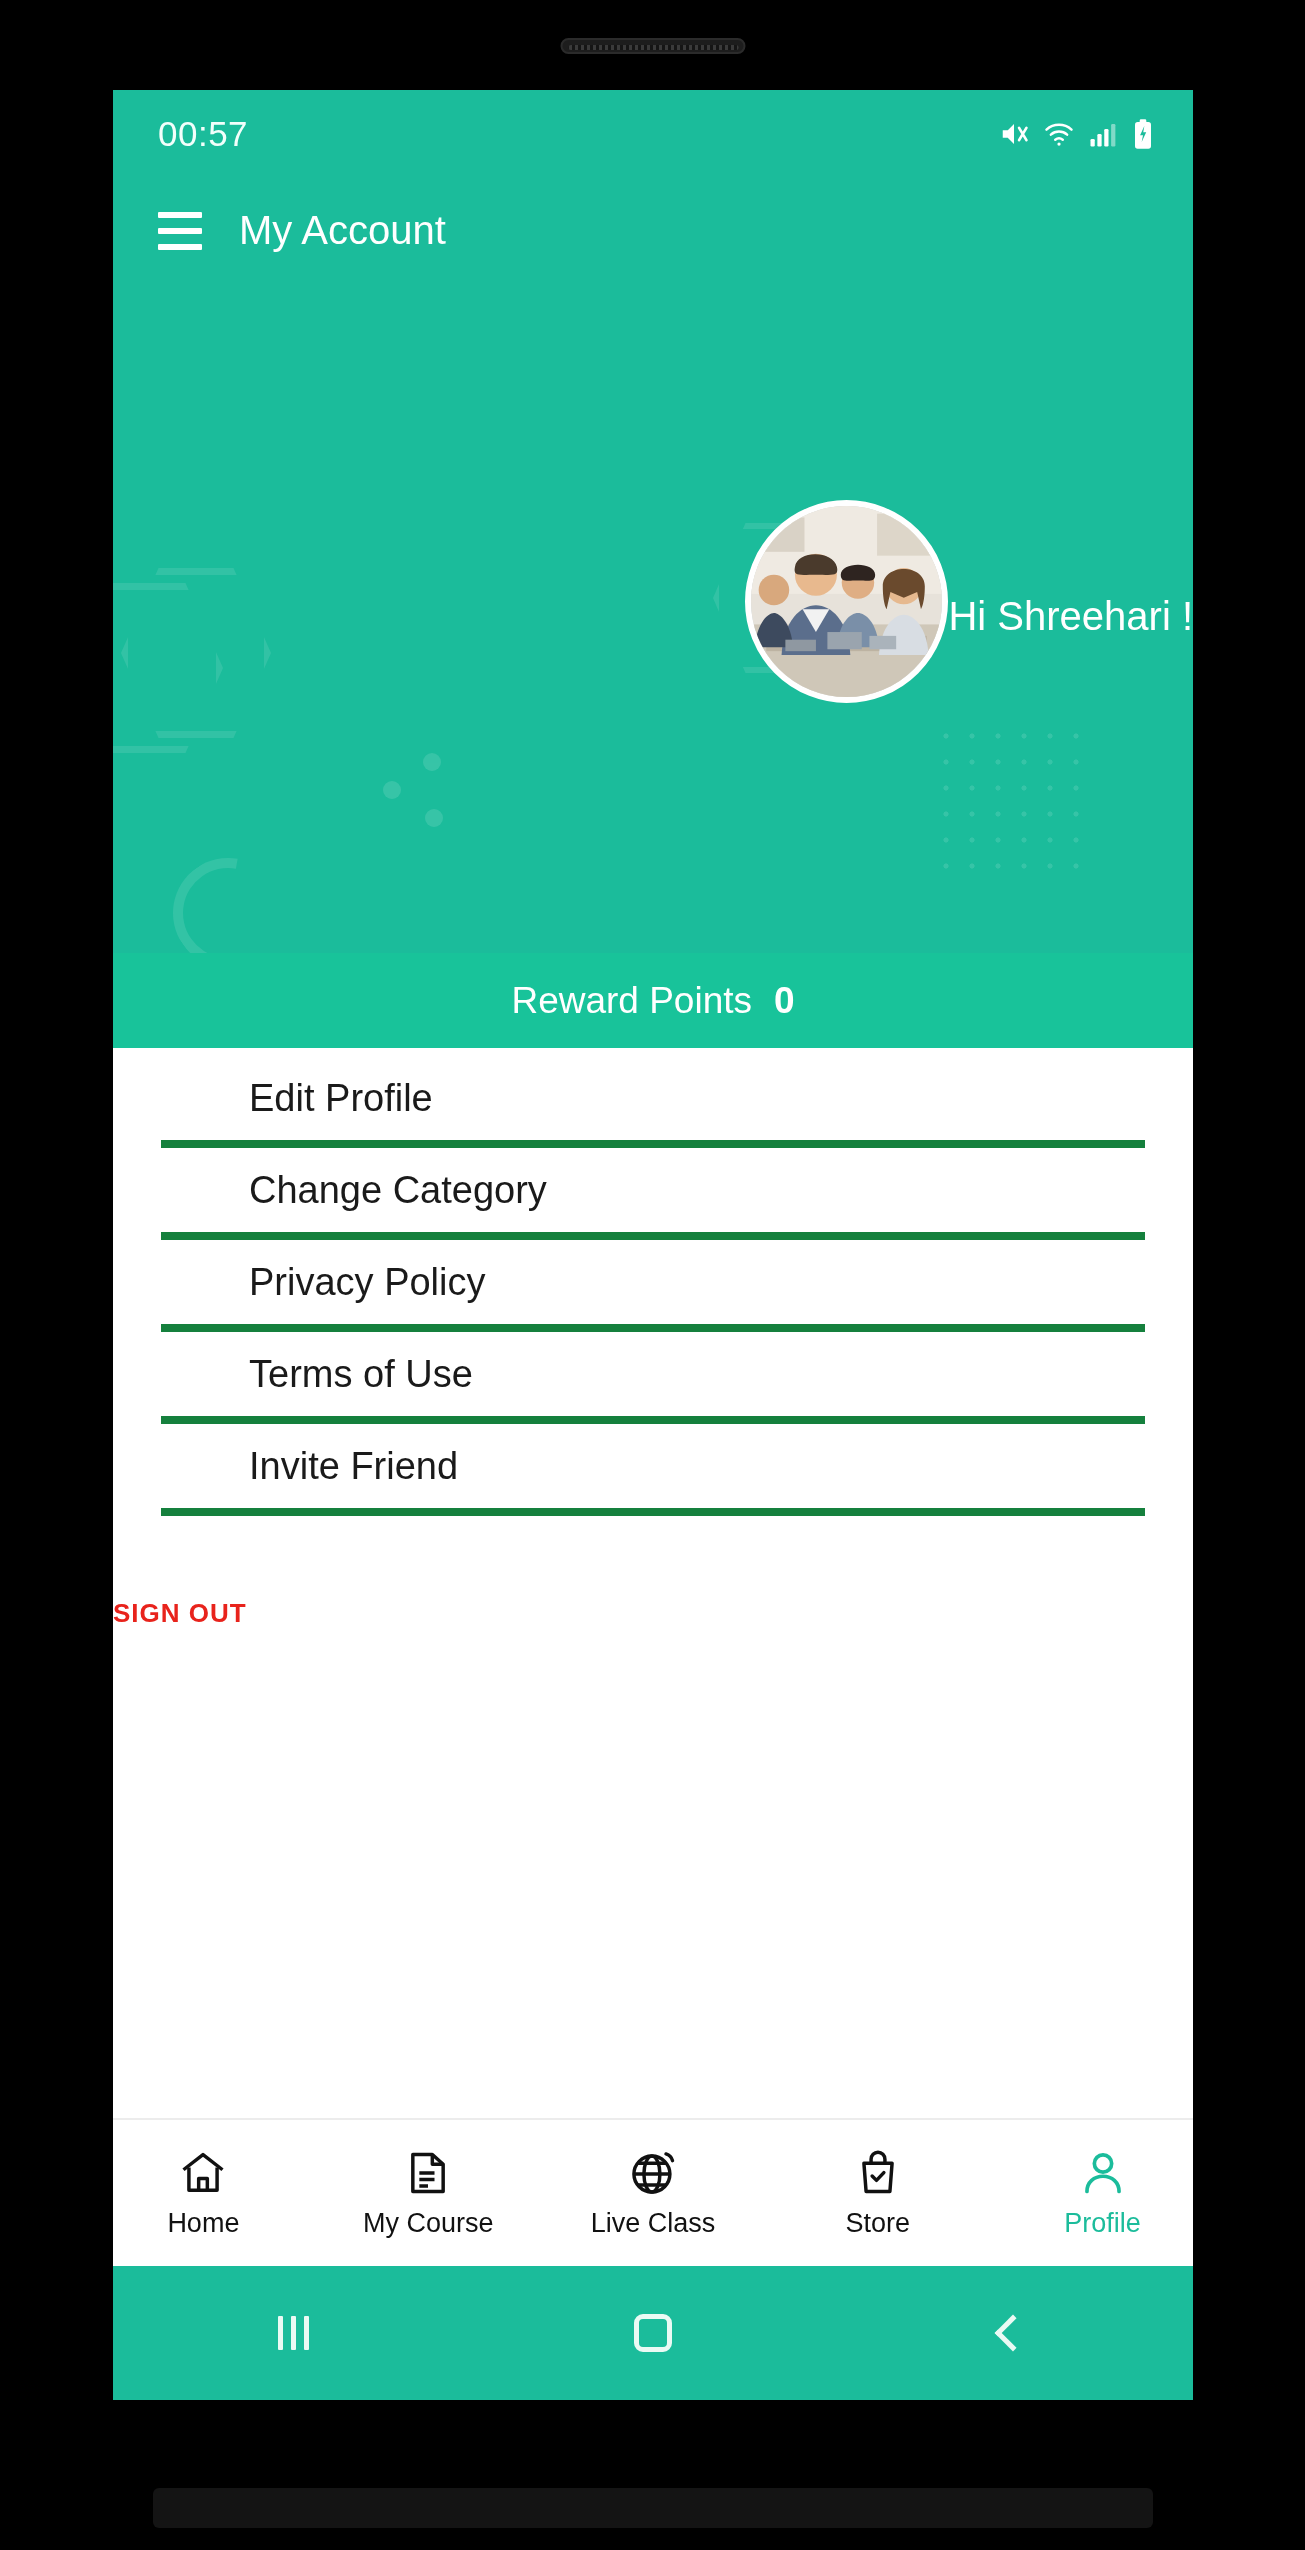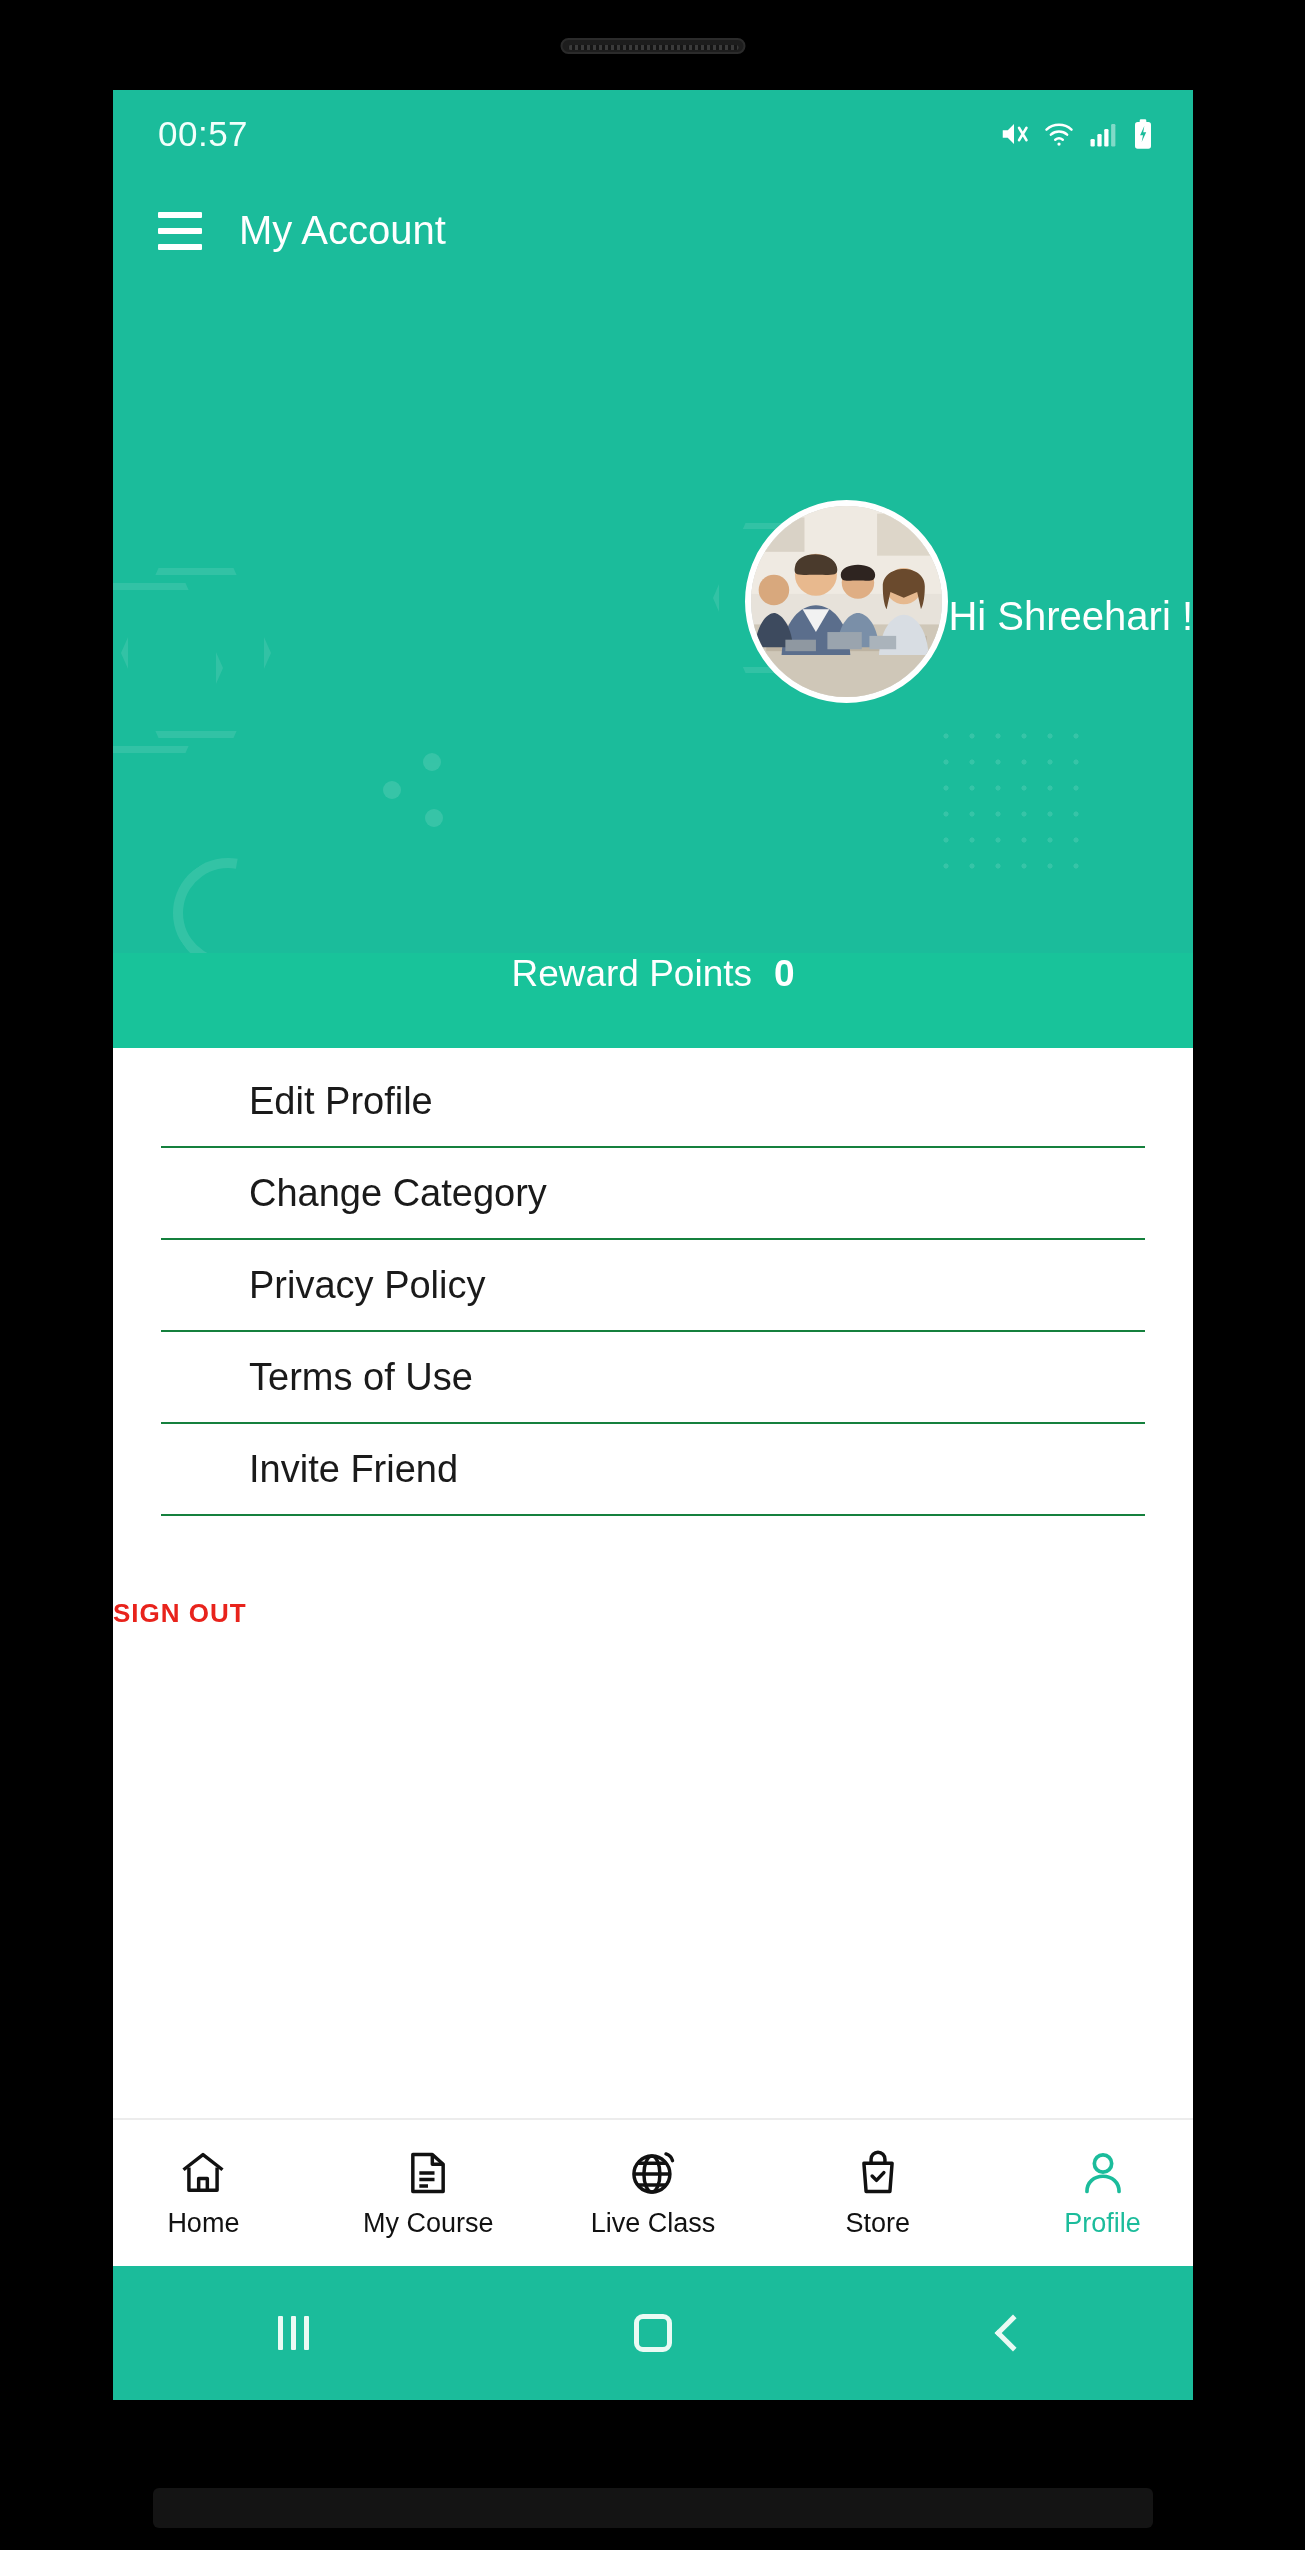--- a/index.html
+++ b/index.html
@@ -101,34 +101,34 @@
     border: 6px solid #ffffff;
     overflow: hidden; position: relative;
     background: #cfd8dc;
   }
   .avatar svg { position: absolute; inset: 0; width: 100%; height: 100%; }
   .greeting { position: relative; z-index: 2; margin-top: 30px; font-size: 40px; color: #fff; }
 
   
   .reward {
     height: 95px; background: #18C39A;
-    display: flex; justify-content: center;
+    display: flex; align-items: center; justify-content: center;
     gap: 22px; color: #fff;
   }
   .reward-label { font-size: 37px; }
   .reward-value { font-size: 37px; font-weight: bold; }
 
   
   .menu { background: #fff; padding-top: 8px; }
   .menu-item {
     height: 92px; display: flex; align-items: center;
     padding-left: 88px;
     font-size: 38px; color: #1a1a1a;
     margin: 0 48px;
-    border-bottom: 2px solid #15803d;
+    border-bottom: 8px solid #15803d;
     cursor: pointer;
   }
   .menu-item:last-child { border-bottom: 2px solid #ececec; }
   .signout {
     text-align: left; color: #e8231c;
     font-size: 26px; font-weight: bold;
     letter-spacing: 1px;
     padding-top: 82px;
     cursor: pointer;
   }

